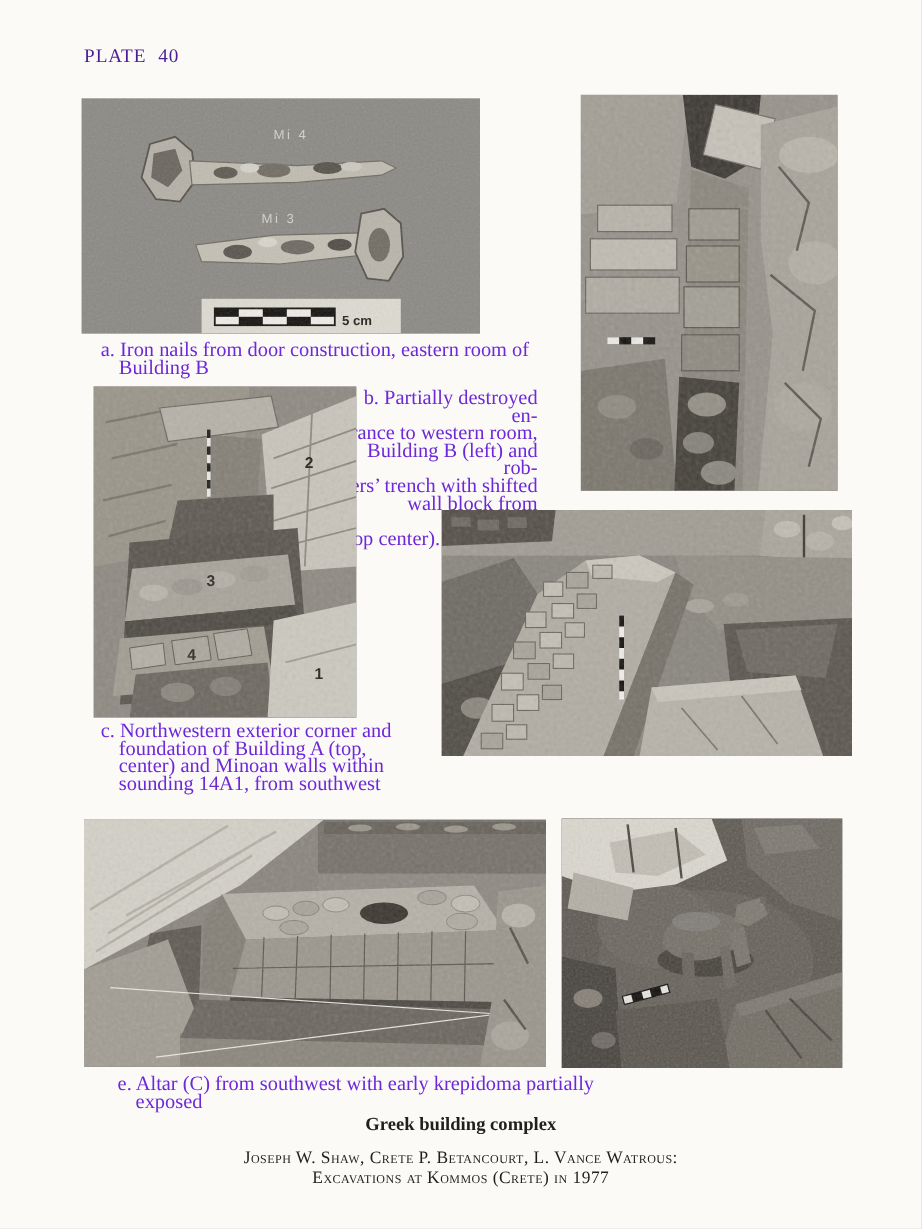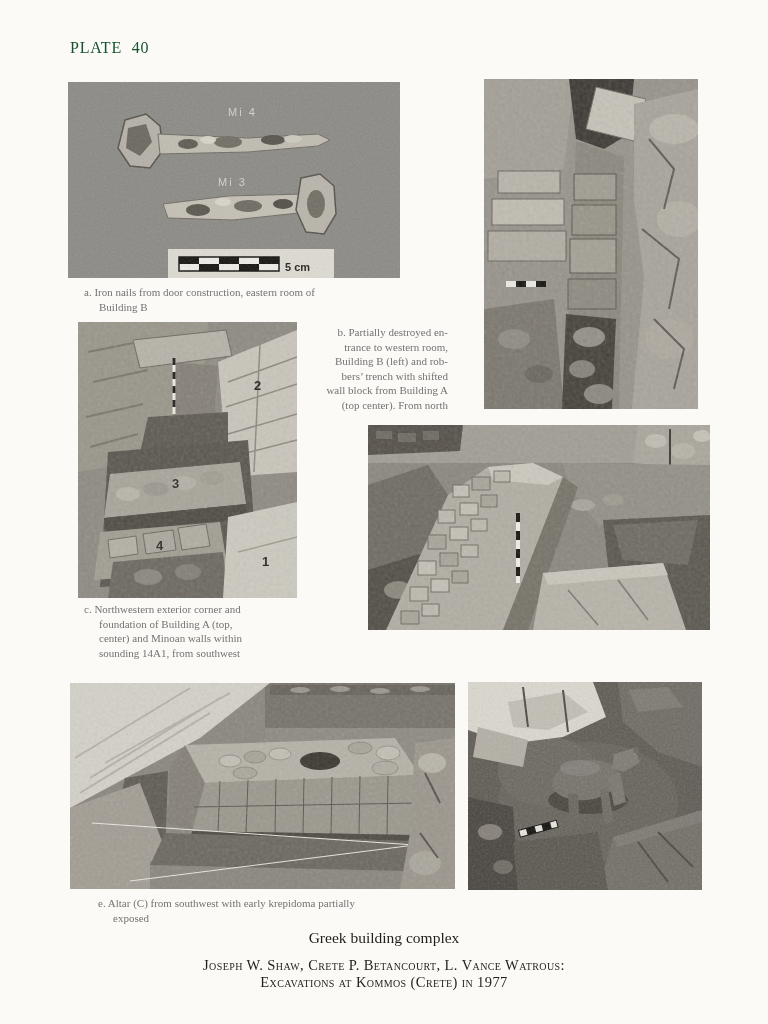--- a/index.html
+++ b/index.html
@@ -3,34 +3,34 @@
 <meta charset="utf-8">
 <style>
   html,body { margin:0; padding:0; background:#d9d9d6; }
   .page {
     position:relative; width:768px; height:1024px; margin:0 auto;
     background:#fbfaf7; color:#1b1a17; overflow:hidden;
     font-family:"Liberation Serif", serif;
   }
   .plate-label {
     position:absolute; left:70px; top:39px;
-    font-size:16px; letter-spacing:0.8px; word-spacing:5px; color:#14532d;
+    font-size:16px; letter-spacing:0.8px; word-spacing:5px; color:#4c1d95;
   }
   .photo { position:absolute; overflow:hidden; background:#8d8a84; }
   .photo svg { display:block; }
   .caption {
-    position:absolute; font-size:11px; line-height:14.6px;
-    white-space:pre-line; color:#737373;
+    position:absolute; font-size:17px; line-height:14.6px;
+    white-space:pre-line; color:#6d28d9;
   }
   .hang { padding-left:15px; text-indent:-15px; }
   .cap-right { text-align:right; }
   .nopre { white-space:normal; }
   .footer-caption {
     position:absolute; left:0; top:929px; width:768px; text-align:center;
-    font-size:15.5px; color:#201f1b;
+    font-size:15.5px; color:#201f1b;font-weight:bold;
   }
   .authors-line, .work-line {
     position:absolute; left:0; width:768px; text-align:center;
     font-variant:small-caps; color:#201f1b;
   }
   .authors-line { top:957px; font-size:14.5px; letter-spacing:0.4px; }
   .work-line { top:974px; font-size:14.5px; letter-spacing:0.4px; }
   .pht { font-family:"Liberation Sans", sans-serif; }
 </style>
 </head>

